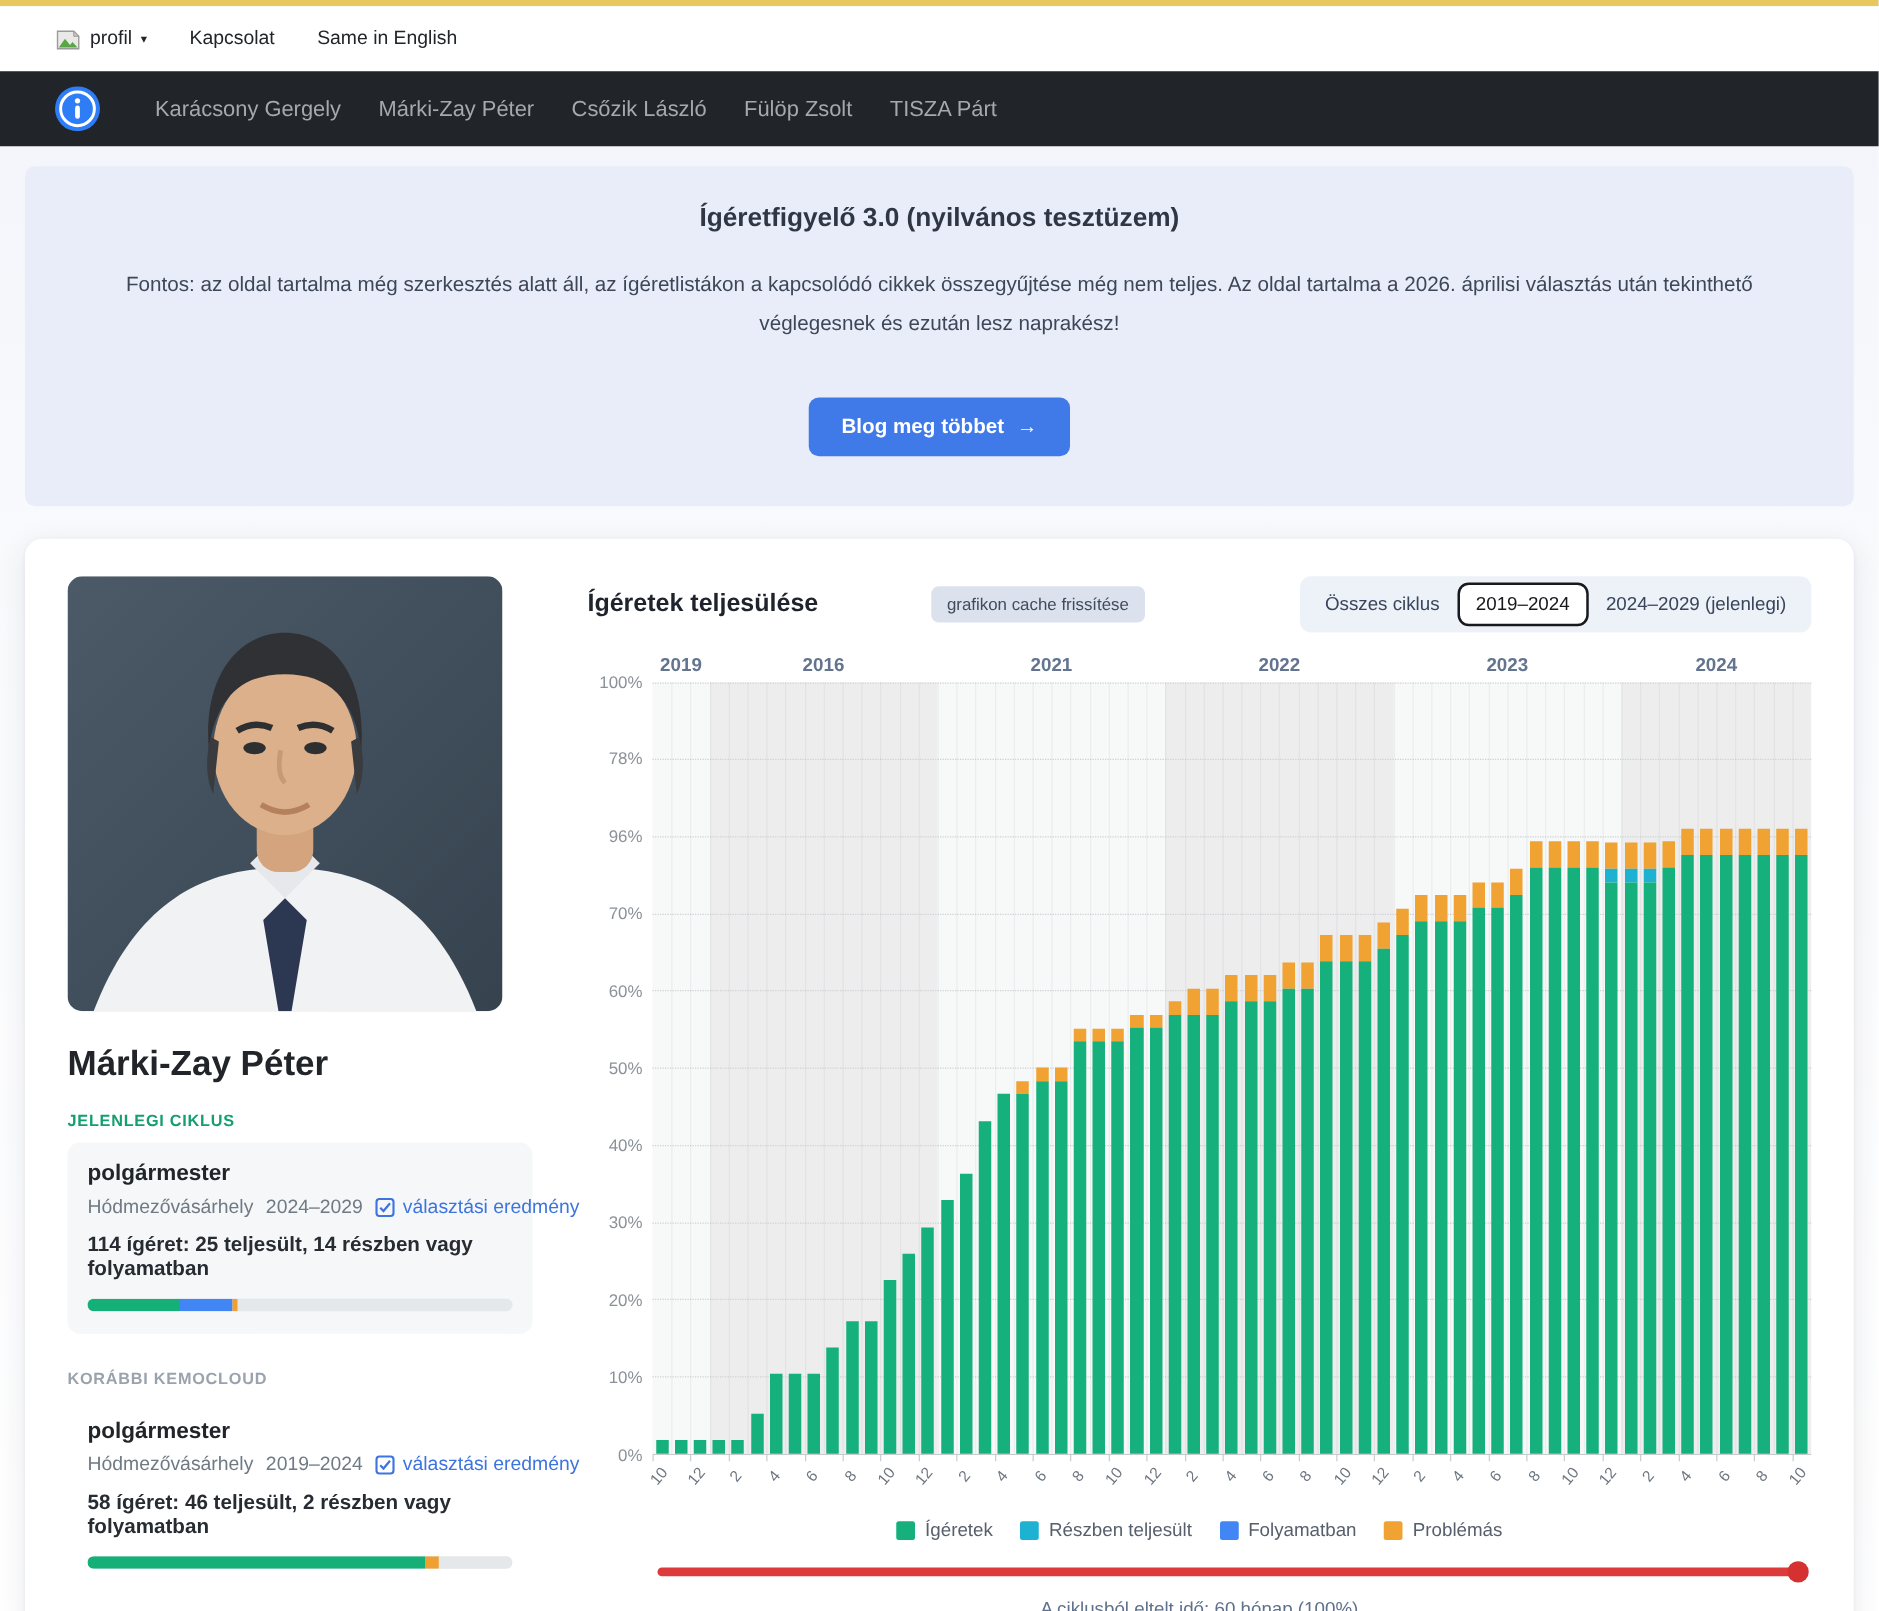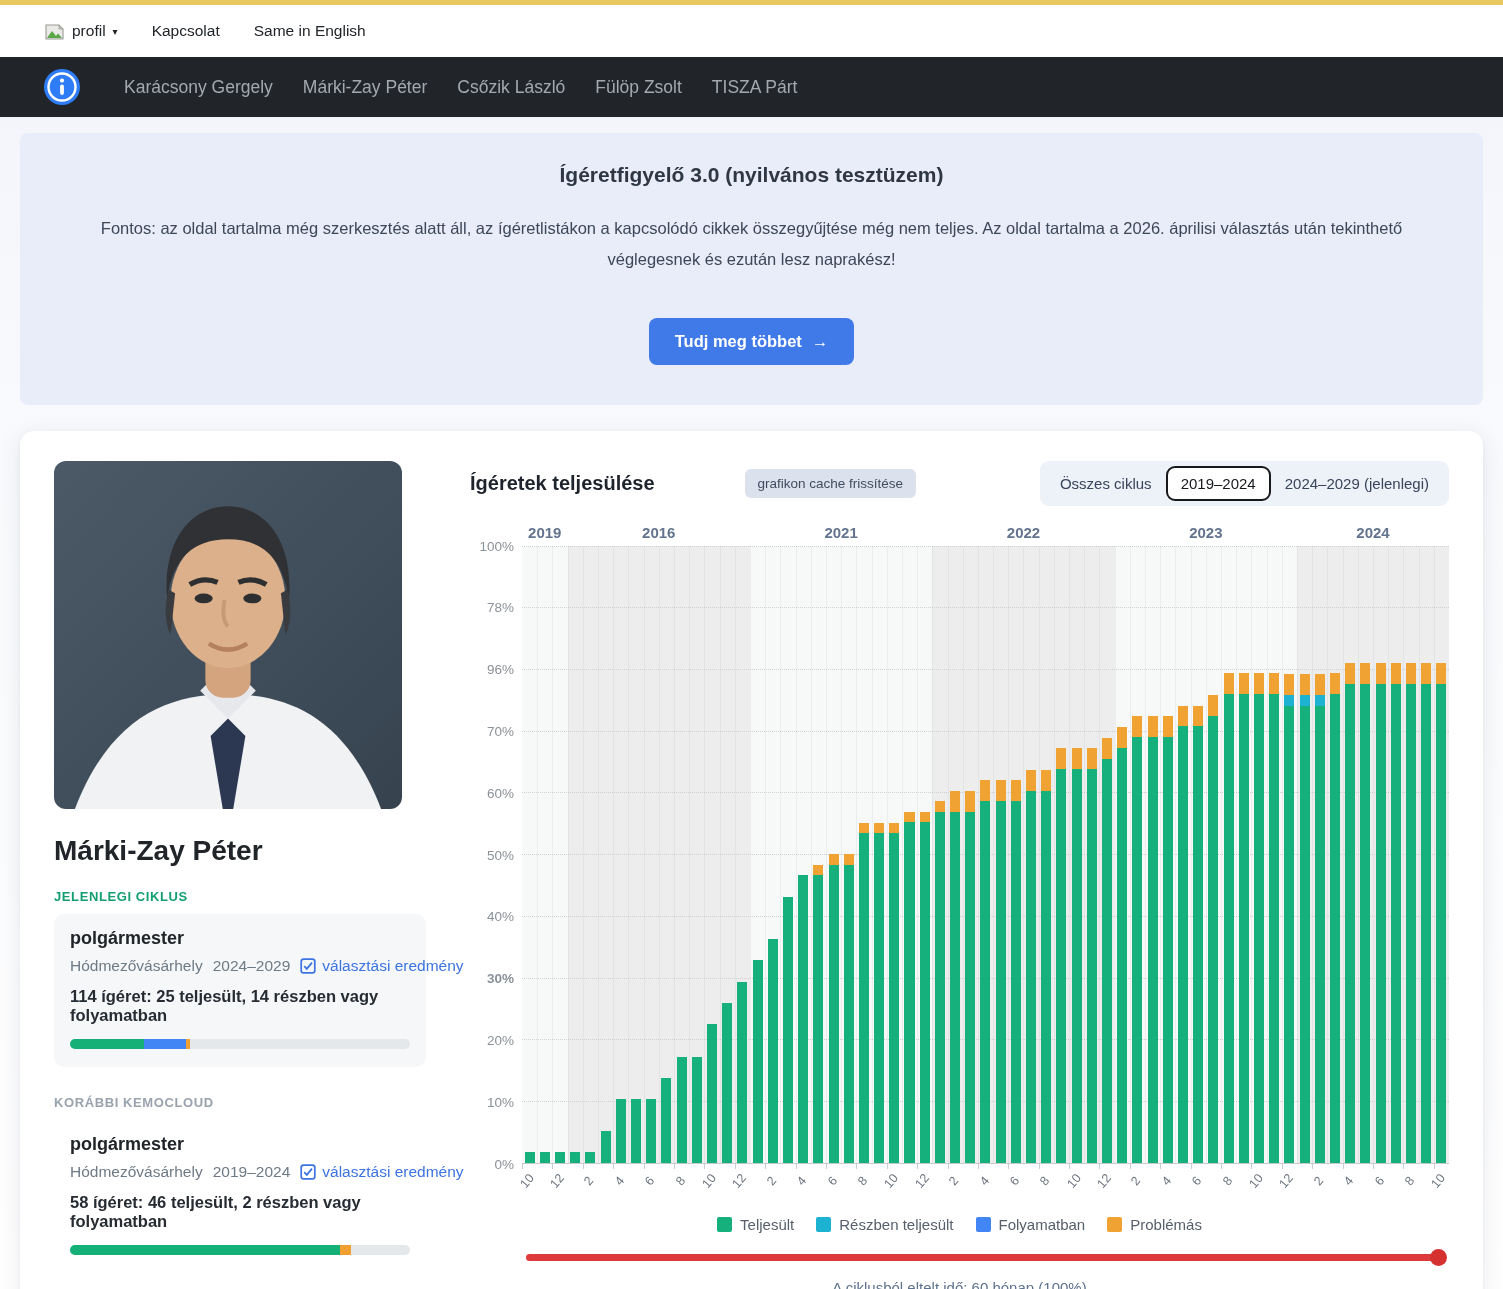--- a/index.html
+++ b/index.html
@@ -133,21 +133,21 @@
   <a>Márki-Zay Péter</a>
   <a>Csőzik László</a>
   <a>Fülöp Zsolt</a>
   <a>TISZA Párt</a>
 </nav>
 
 <section class="hero">
   <h1>Ígéretfigyelő 3.0 (nyilvános tesztüzem)</h1>
   <p>Fontos: az oldal tartalma még szerkesztés alatt áll, az ígéretlistákon a kapcsolódó cikkek összegyűjtése még nem teljes. Az oldal tartalma a 2026. áprilisi választás után tekinthető véglegesnek és ezután lesz naprakész!</p>
   <button class="cta">
-    <span>Tudj meg többet</span>
+    <span>Blog meg többet</span>
     <span>→</span>
   </button>
 </section>
 
 <section class="card">
   <div class="leftcol">
     <svg class="portrait" viewBox="0 0 100 100" preserveAspectRatio="xMidYMid slice">
       <defs>
         <linearGradient id="bgg" x1="0" y1="0" x2="1" y2="1">
           <stop offset="0" stop-color="#4c5a68"></stop>
@@ -225,21 +225,21 @@
         <span class="tab active">2019–2024</span>
         <span class="tab">2024–2029 (jelenlegi)</span>
       </div>
     </div>
 
     <div class="chart-zone">
       <div class="y-axis" id="y-axis">
           <span style="top: calc(642px);">0%</span>
           <span style="top: calc(580.2px);">10%</span>
           <span style="top: calc(518.4px);">20%</span>
-          <span style="top: calc(456.6px); font-weight: bold;">30%</span>
+          <span style="top: calc(456.6px);">30%</span>
           <span style="top: calc(394.8px);">40%</span>
           <span style="top: calc(333px);">50%</span>
           <span style="top: calc(271.2px);">60%</span>
           <span style="top: calc(209.4px);">70%</span>
           <span style="top: calc(147.6px);">96%</span>
           <span style="top: calc(85.8px);">78%</span>
           <span style="top: calc(24px);">100%</span>
         </div>
       <div class="plot-wrap">
         <div class="years-row" id="years-row">
@@ -741,21 +741,21 @@
             <span class="xl" style="left: 95.9016%;">8</span>
             <div class="tick" style="left: 98.3607%;"></div>
             <span class="xl" style="left: 99.1803%;">10</span>
           </div>
       </div>
     </div>
 
     <div class="legend" id="legend">
         <span class="li">
           <span class="sq" style="background: rgb(22, 176, 124);"></span>
-          <span>Teljesült</span>
+          <span>Ígéretek</span>
         </span>
         <span class="li">
           <span class="sq" style="background: rgb(30, 178, 210);"></span>
           <span>Részben teljesült</span>
         </span>
         <span class="li">
           <span class="sq" style="background: rgb(66, 133, 244);"></span>
           <span>Folyamatban</span>
         </span>
         <span class="li">

